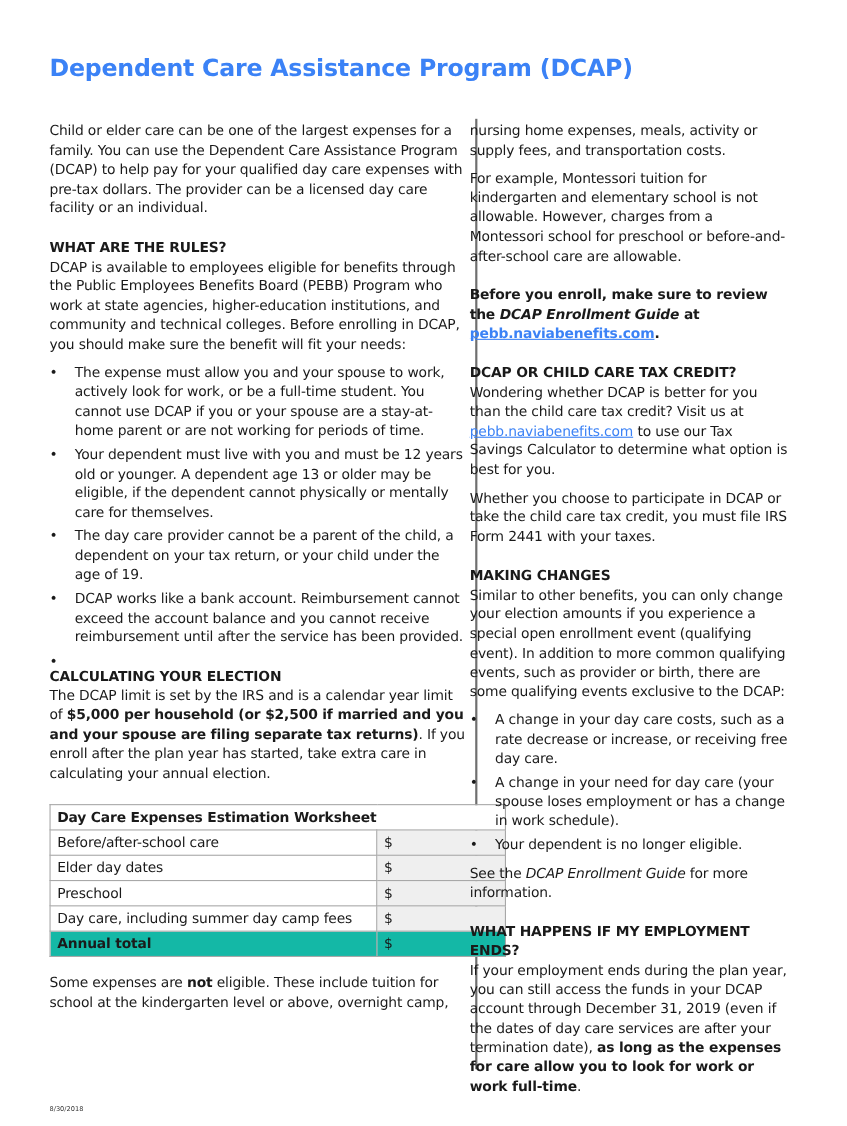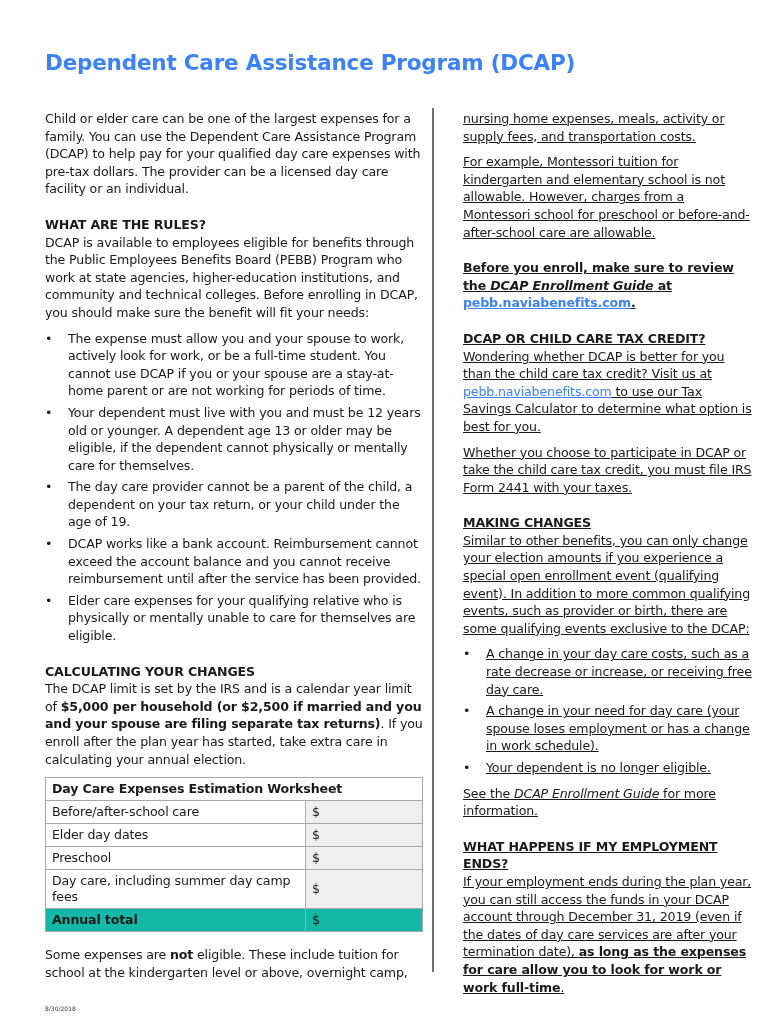--- a/index.html
+++ b/index.html
@@ -10,36 +10,36 @@
   .title {
     position: absolute; left: 45px; top: 50px; margin: 0;
     font-family: "DejaVu Sans", sans-serif; font-weight: bold;
     font-size: 21.5px; color: #3b82f6; letter-spacing: -0.2px;
   }
   .col {
     position: absolute; top: 110px;
     font-size: 12.6px; line-height: 17.6px; letter-spacing: -0.15px;
   }
   .col-left { left: 45px; width: 378px; }
-  .col-right { left: 463px; width: 290px; text-decoration: underline; }
+  .col-right { left: 427px; width: 290px; }
   .divider {
     position: absolute; left: 432px; top: 108px; width: 2px; height: 864px;
     background: #6f6f6f;
   }
   p { margin: 0 0 8px 0; }
   .spacer { height: 10px; }
   .heading { font-weight: bold; margin: 0; }
   ul { margin: 4px 0 8px 0; padding: 0; list-style: none; }
   ul li { position: relative; padding-left: 23px; margin-bottom: 4px; }
   ul li .bullet { position: absolute; left: 0; top: 0; }
   b { font-weight: bold; }
   i { font-style: italic; }
   a.link { color: #3b82f6; text-decoration: underline; text-align: right; }
   table.ws {
-    border-collapse: collapse; width: 378px; margin: 9px 0 14px 0;
+    border-collapse: collapse; width: 415px; margin: 20px 0 14px 0;
     font-size: 12.6px; line-height: 16px; padding-left: 32px;
   }
   table.ws td { border: 1.5px solid #a8a8a8; padding: 3px 6px; vertical-align: middle; }
   table.ws td.amt { background: #efefef; width: 104px; }
   table.ws tr.total td { background: #14b8a6; font-weight: bold; }
   table.ws tr.total td.amt { font-weight: normal; }
   table.ws td.hdr { font-weight: bold; background: #ffffff; }
   .footer {
     position: absolute; left: 45px; top: 1005px; font-size: 6px; color: #333;
   }
@@ -55,25 +55,25 @@
   <p>Child or elder care can be one of the largest expenses for a family.  You can use the Dependent Care Assistance Program (DCAP) to help pay for your qualified day care expenses with pre-tax dollars. The provider can be a licensed day care facility or an individual.</p>
   <div class="spacer"></div>
 
   <p class="heading">WHAT ARE THE RULES?</p>
   <p>DCAP is available to employees eligible for benefits through the Public Employees Benefits Board (PEBB) Program who work at state agencies, higher-education institutions, and community and technical colleges. Before enrolling in DCAP, you should make sure the benefit will fit your needs:</p>
   <ul>
     <li><span class="bullet">•</span><span>The expense must allow you and your spouse to work, actively look for work, or be a full-time student. You cannot use DCAP if you or your spouse are a stay-at-home parent or are not working for periods of time.</span></li>
     <li><span class="bullet">•</span><span>Your dependent must live with you and must be 12 years old or younger. A dependent age 13 or older may be eligible, if the dependent cannot physically or mentally care for themselves.</span></li>
     <li><span class="bullet">•</span><span>The day care provider cannot be a parent of the child, a dependent on your tax return, or your child under the age of 19.</span></li>
     <li><span class="bullet">•</span><span>DCAP works like a bank account. Reimbursement cannot exceed the account balance and you cannot receive reimbursement until after the service has been provided.</span></li>
-    <li><span class="bullet">•</span><span>Elder care expenses for your qualifying relative who is physically or mentally unable to care for themselves are eligible.</span></li>
+    <li><span class="bullet">•</span></li>
   </ul>
   <div class="spacer"></div>
 
-  <p class="heading">CALCULATING YOUR CHANGES</p>
+  <p class="heading">CALCULATING YOUR ELECTION</p>
   <p><span>The DCAP limit is set by the IRS and is a calendar year limit of </span><b>$5,000 per household (or $2,500 if married and you and your spouse are filing separate tax returns)</b><span>. If you enroll after the plan year has started, take extra care in calculating your annual election.</span></p>
 
   <table class="ws">
     <tbody>
         <tr>
       <td class="hdr" colspan="2">Day Care Expenses Estimation Worksheet</td>
     </tr>
     <tr>
       <td>Before/after-school care</td>
       <td class="amt">$</td>

